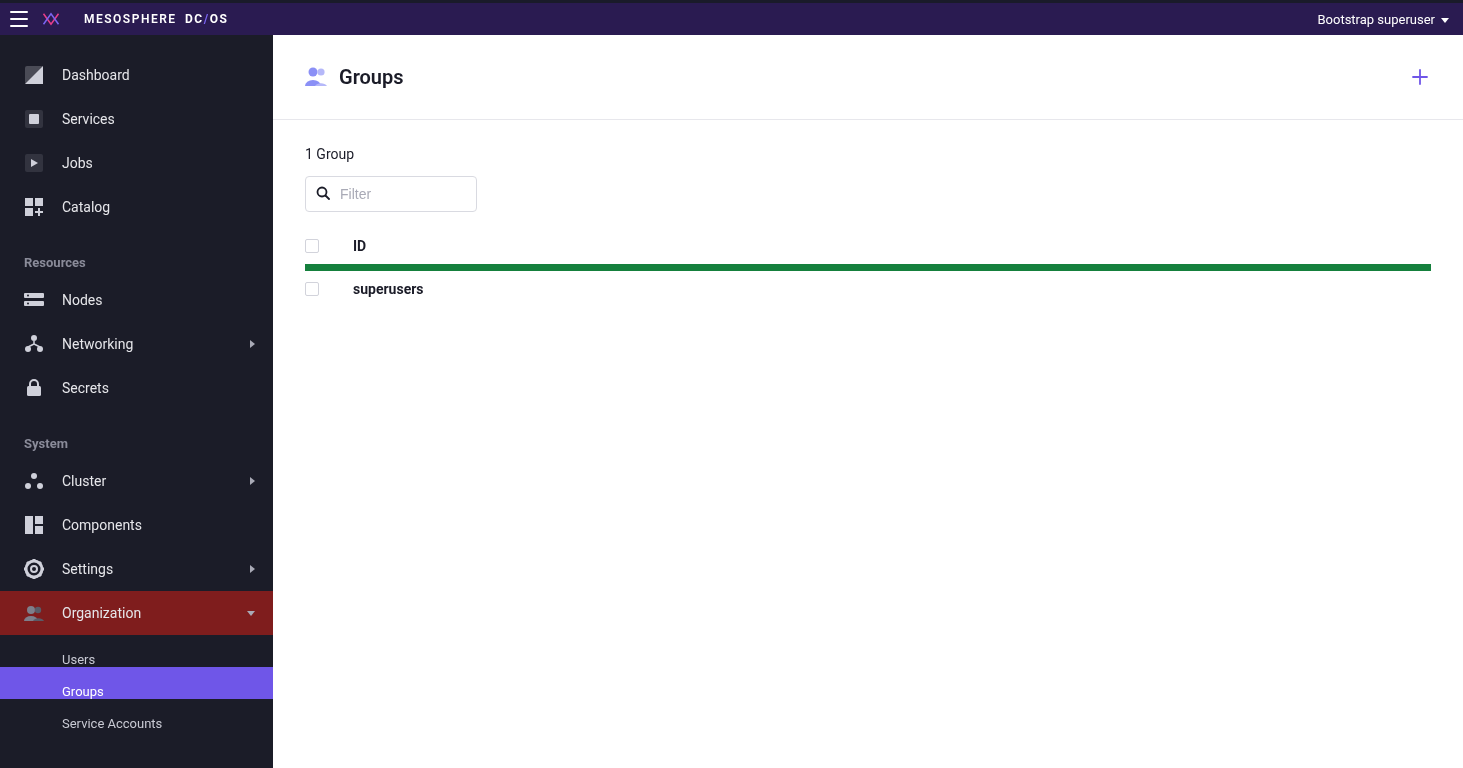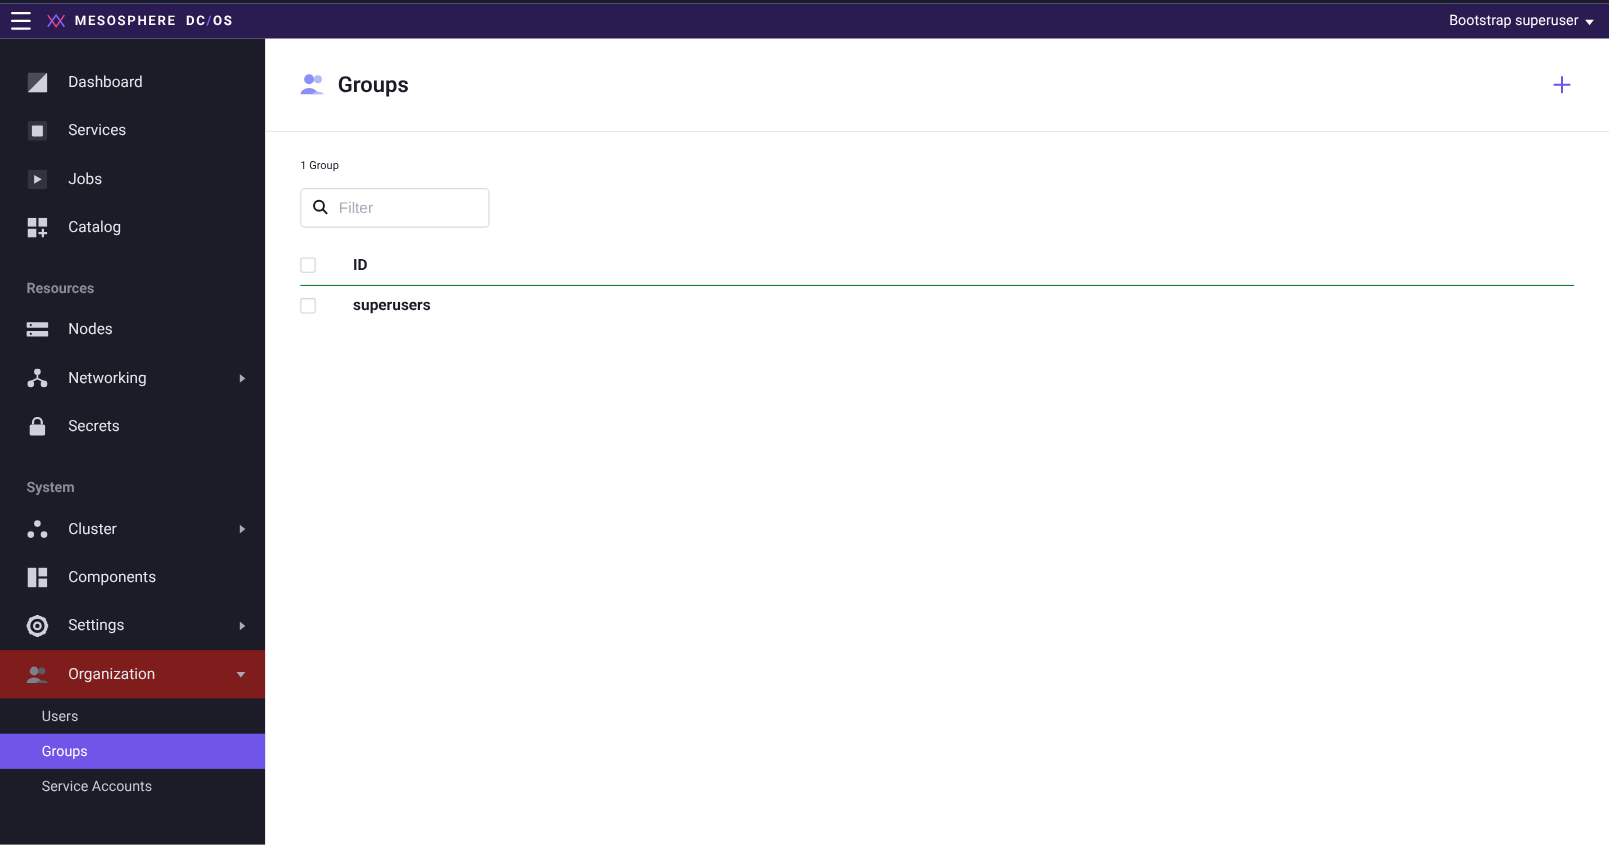--- a/index.html
+++ b/index.html
@@ -16,40 +16,40 @@
     color: #fff;
     padding: 0 14px 0 8px;
     font-size: 13px;
   }
   .hamburger {
     display: inline-flex; flex-direction: column; justify-content: center;
     width: 22px; height: 22px; cursor: pointer; margin-right: 12px; padding: 0 2px;
     gap: 5px;
   }
   .hamburger span { display: block; height: 2px; background: #fff; border-radius: 1px; }
-  .brand { display: flex; align-items: center; gap: 8px; letter-spacing: 1.5px; font-weight: 600; font-size: 12px; }
+  .brand { display: flex; align-items: center; gap: 24px; letter-spacing: 1.5px; font-weight: 600; font-size: 12px; }
   .brand-logo {
     width: 18px; height: 14px; position: relative;
   }
   .brand-logo svg { display: block; }
   .brand-text .dc { font-weight: 700; color: #fff; }
   .brand-text .slash { color: #7b65f2; font-weight: 700; }
   .brand-text .os { color: #fff; font-weight: 700; }
   .brand-text .meso { color: #fff; font-weight: 600; margin-right: 4px; }
   .topbar-spacer { flex: 1; }
   .user-menu { display: flex; align-items: center; gap: 6px; cursor: pointer; }
   .user-menu .caret {
     width: 0; height: 0; border-left: 4px solid transparent; border-right: 4px solid transparent;
     border-top: 5px solid #fff; margin-top: 2px;
   }
 
   
   .shell { flex: 1; display: flex; min-height: 0; }
   .sidebar {
-    width: 241px;
+    width: 273px;
     background: #1b1c28;
     color: #e6e6ea;
     overflow-y: auto;
     padding-top: 18px;
   }
   .nav-section-title {
     color: #8a8b99;
     font-size: 13px;
     padding: 10px 24px 8px;
     margin-top: 16px;
@@ -76,23 +76,23 @@
   }
   .nav-caret.right {
     border-top: 4px solid transparent; border-bottom: 4px solid transparent;
     border-left: 5px solid #a9aab6;
   }
   .nav-caret.down {
     border-left: 4px solid transparent; border-right: 4px solid transparent;
     border-top: 5px solid #a9aab6;
   }
   .sub-item {
-    display: flex; align-items: center;
+    display: flex; align-items: flex-end;
     height: 32px;
-    padding-left: 38px;
+    padding-left: 62px;
     font-size: 13px;
     color: #c9cad4;
     cursor: pointer;
   }
   .sub-item.active {
     background: #6f56e8;
     color: #fff;
   }
 
   
@@ -104,21 +104,21 @@
   }
   .page-header-icon { width: 22px; height: 22px; margin-right: 12px; }
   .page-title { font-size: 20px; font-weight: 600; color: #1b1c28; }
   .page-header-spacer { flex: 1; }
   .add-button {
     width: 22px; height: 22px; display: inline-flex; align-items: center; justify-content: center;
     color: #6f56e8; cursor: pointer; font-size: 20px;
   }
 
   .page-body { padding: 26px 32px; }
-  .count-label { font-size: 10px; color: #1b1c28; margin-bottom: 14px; }
+  .count-label { font-size: 14px; color: #1b1c28; margin-bottom: 14px; }
 
   .filter-box {
     width: 172px; height: 36px;
     border: 1px solid #d9dae1;
     border-radius: 4px;
     display: flex; align-items: center;
     padding: 0 10px;
     margin-bottom: 16px;
     background: #fff;
   }
@@ -127,21 +127,21 @@
     border: none; outline: none; flex: 1; font-size: 14px; color: #1b1c28;
     background: transparent;
   }
   .filter-box input::placeholder { color: #a9aab6; }
 
   .table { width: 100%; }
   .table-header, .table-row {
     display: flex; align-items: center;
     padding: 10px 0;
   }
-  .table-header { border-bottom: 1px solid #15803d; }
+  .table-header { border-bottom: 7px solid #15803d; }
   .col-check { width: 48px; display: flex; align-items: center; }
   .col-id { flex: 1; font-size: 14px; }
   .table-header .col-id { font-weight: 700; color: #1b1c28; }
   .table-row .col-id { font-weight: 700; color: #1b1c28; cursor: pointer; }
 
   .checkbox {
     width: 14px; height: 14px;
     border: 1.5px solid #d2d3db;
     border-radius: 2px;
     background: #fff;

